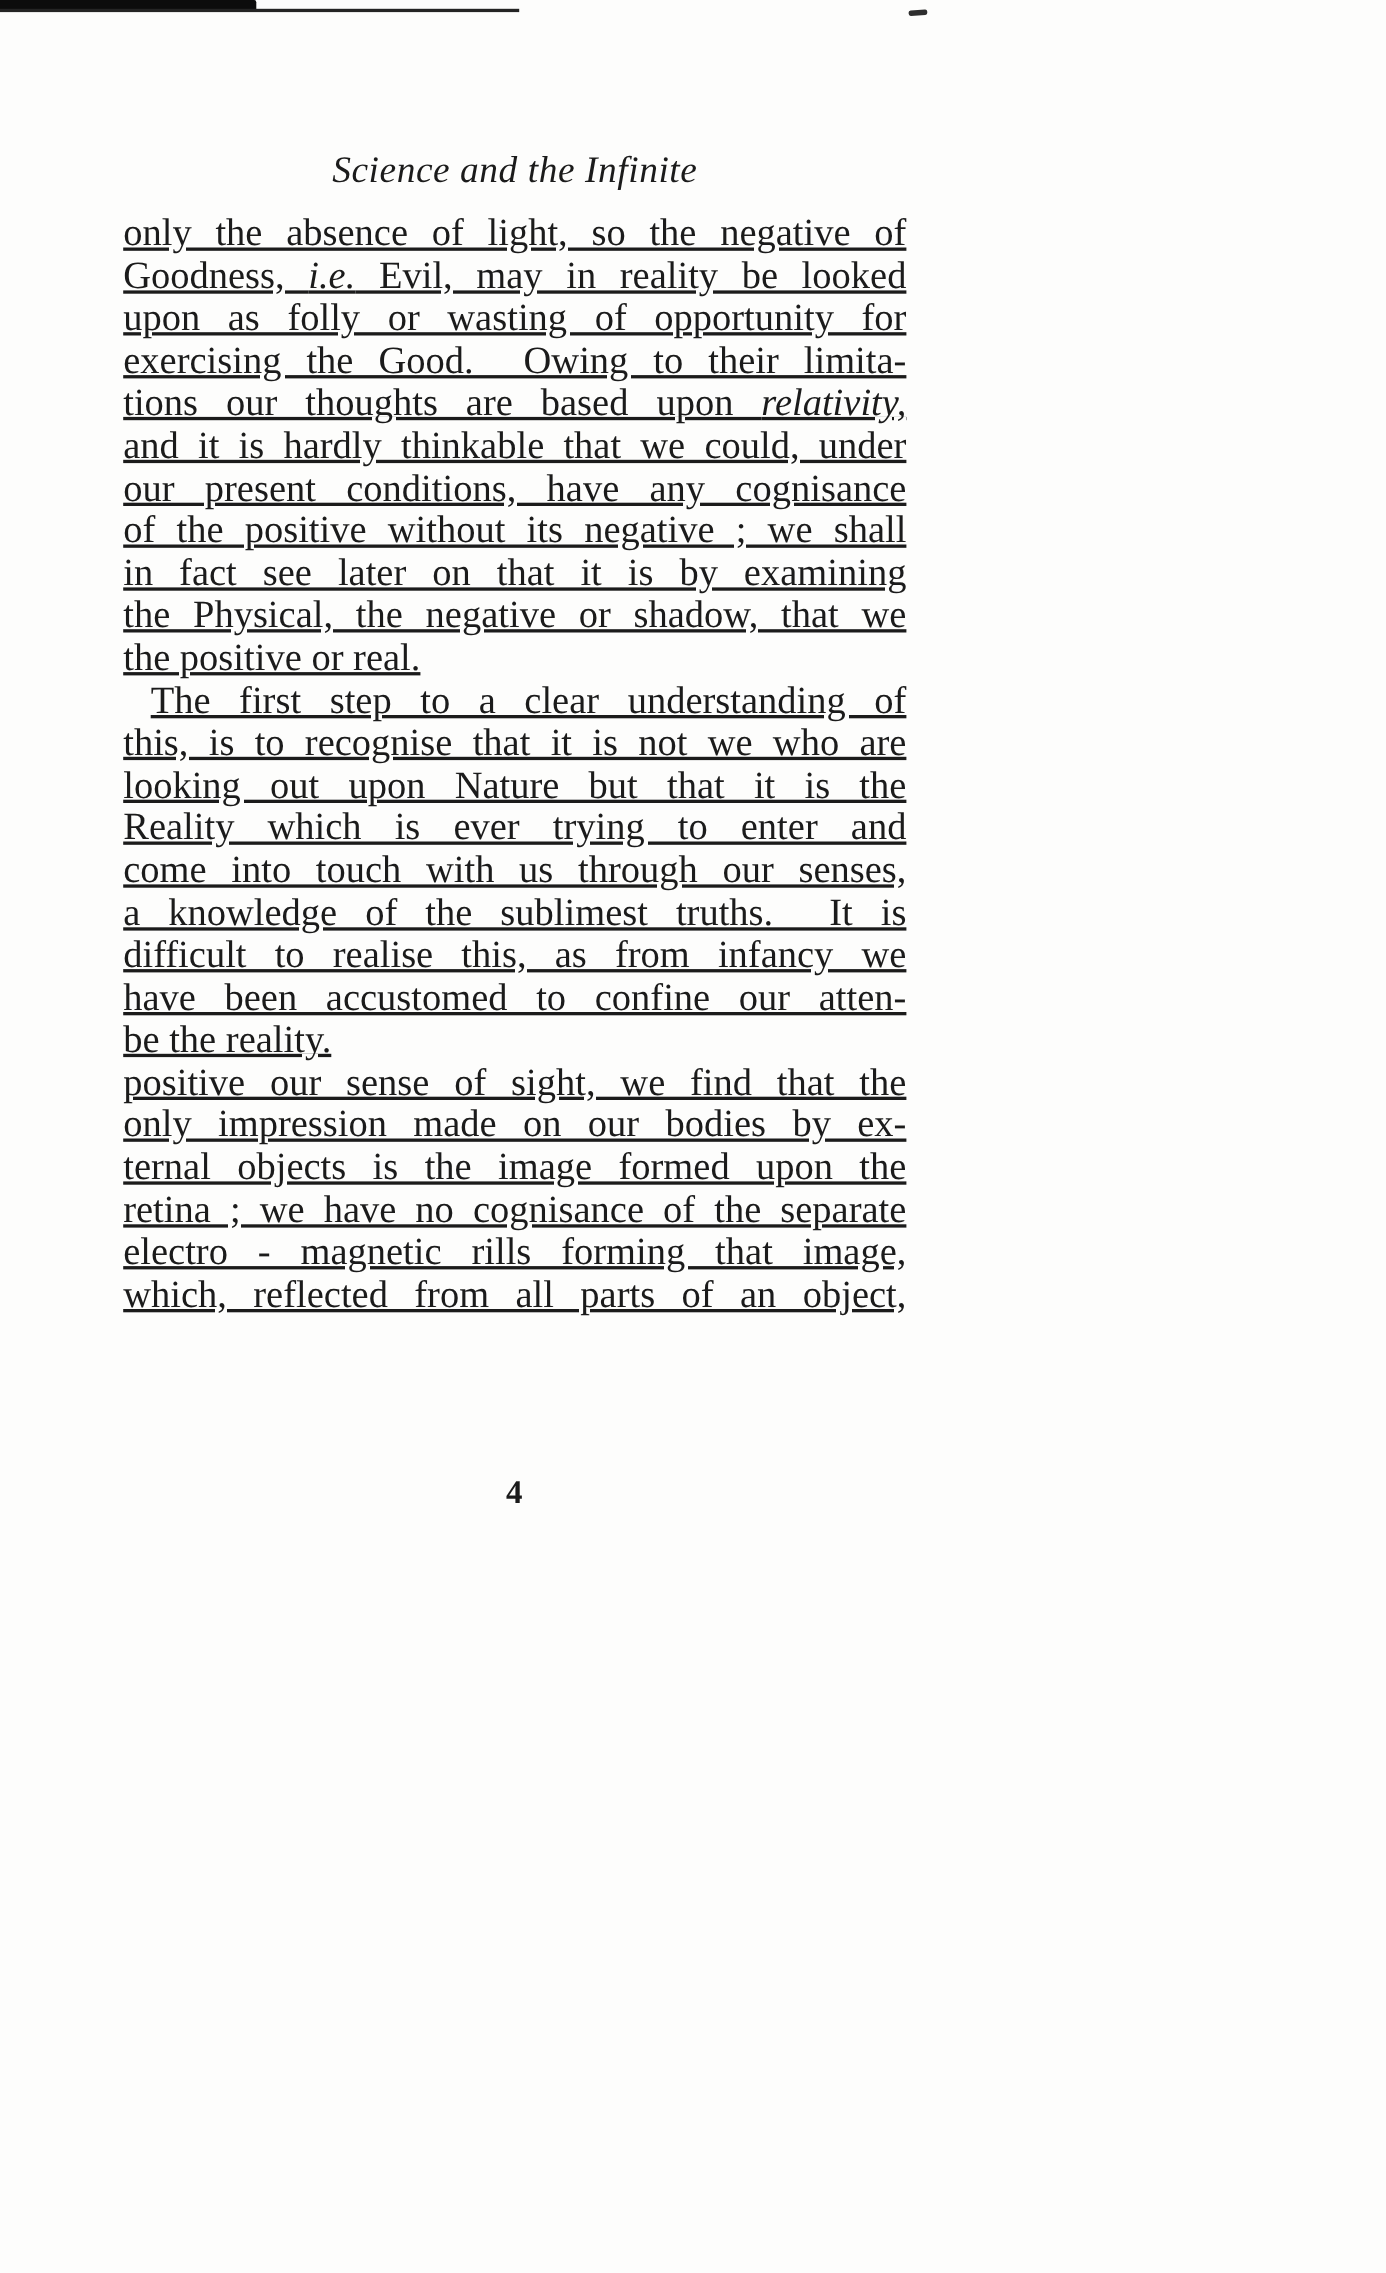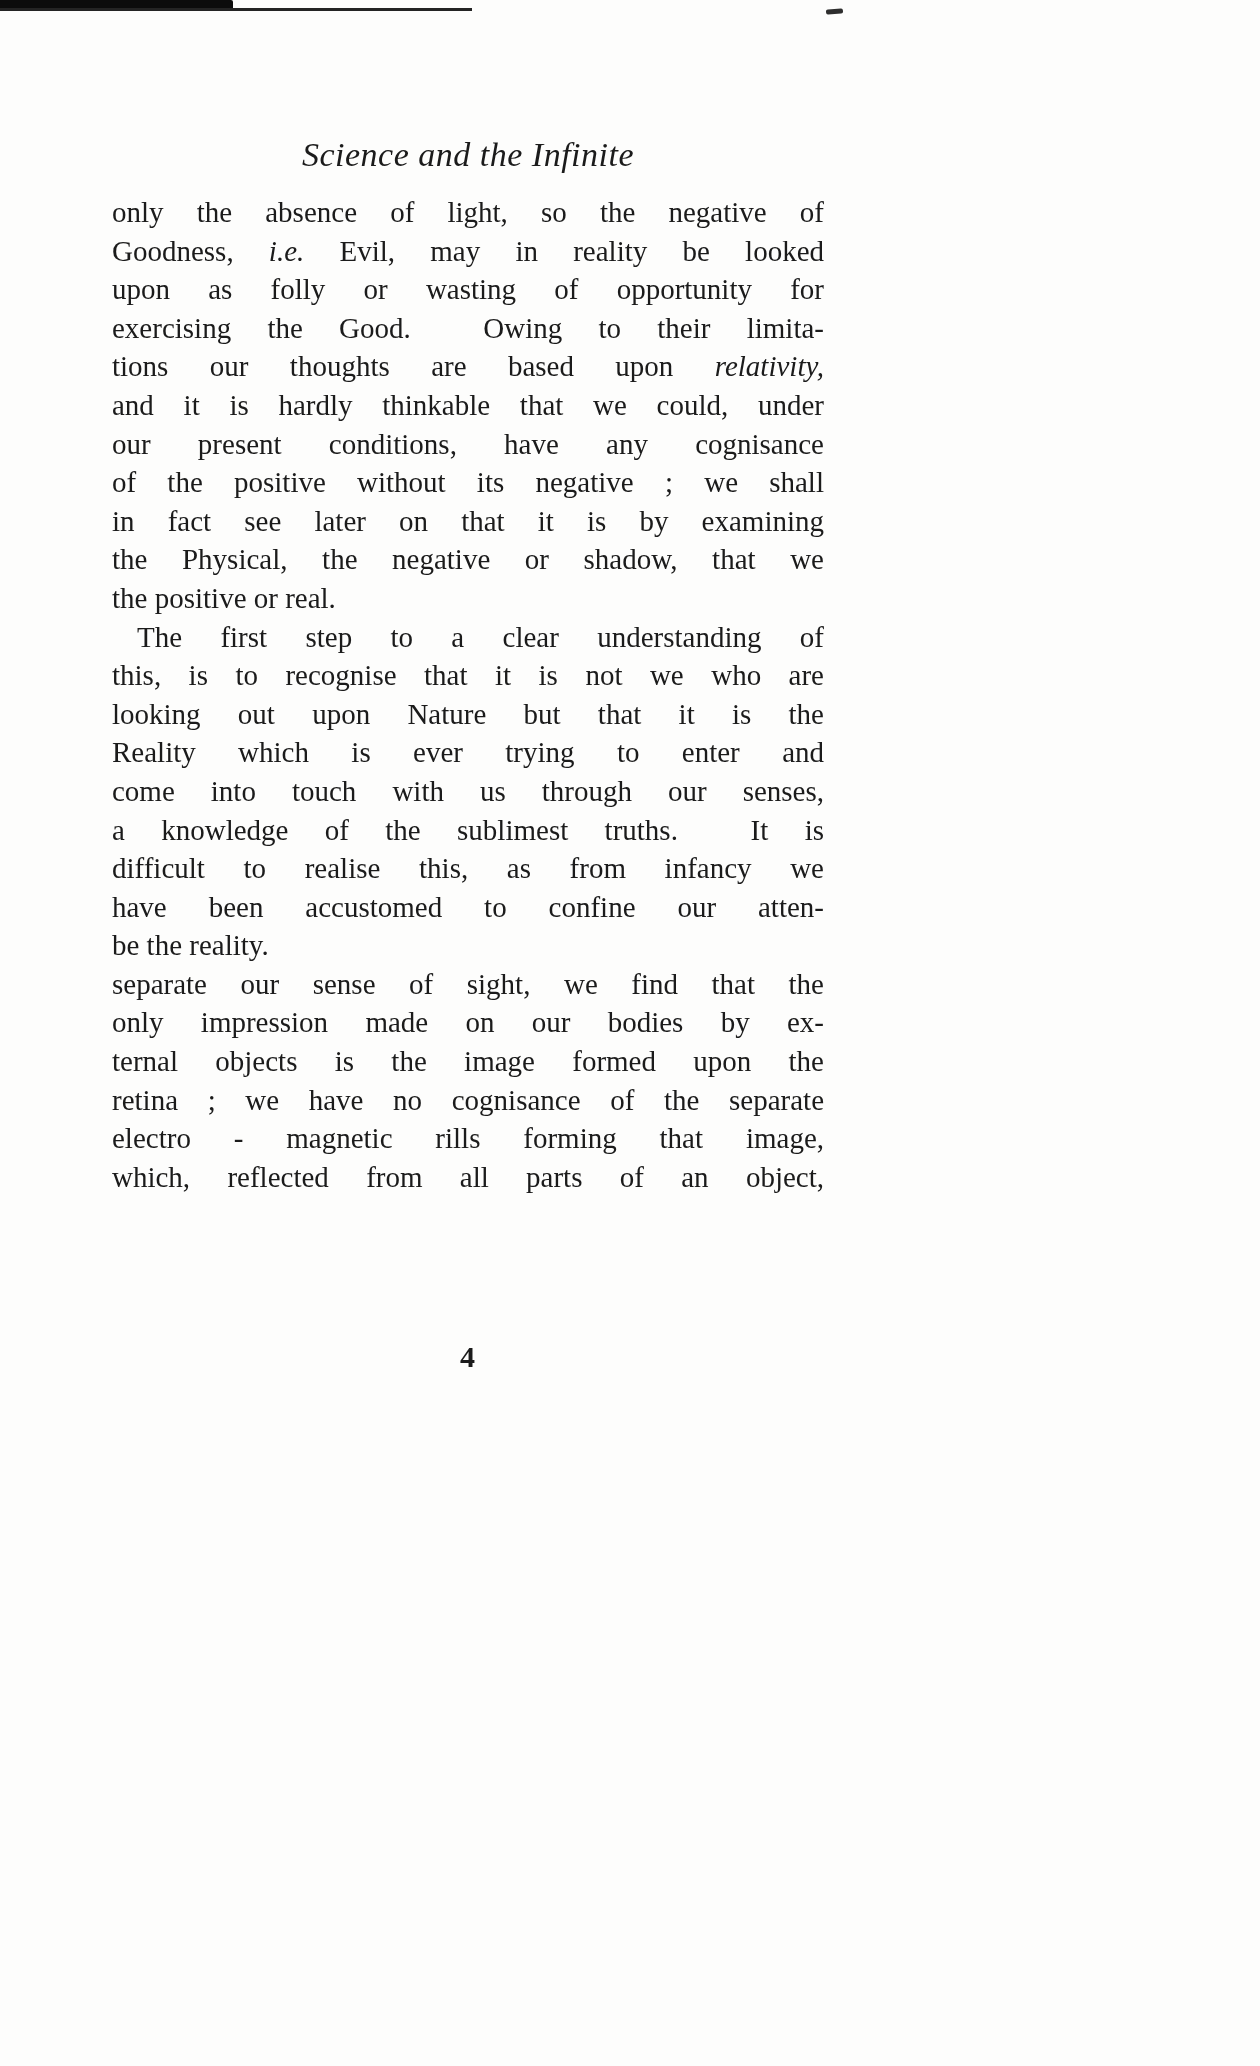--- a/index.html
+++ b/index.html
@@ -49,22 +49,23 @@
     text-align: center;
     font-style: italic;
     font-size: 34px;
     letter-spacing: 0.5px;
   }
   .text-block {
     position: absolute;
     top: 193px;
     left: 112px;
     width: 712px;
-    font-size: 29px;
+    font-size: 35px;
     line-height: 38.6px;
+    text-decoration: underline;
   }
   .line {
     text-align: justify;
     text-align-last: justify;
     -moz-text-align-last: justify;
   }
   .line.last {
     text-align-last: left;
     -moz-text-align-last: left;
   }
@@ -115,21 +116,21 @@
         <div class="line"><span>this, is to recognise that it is not we who are</span></div>
         <div class="line"><span>looking out upon Nature but that it is the</span></div>
         <div class="line"><span>Reality which is ever trying to enter and</span></div>
         <div class="line"><span>come into touch with us through our senses,</span></div>
         <div class="line"><span>a knowledge of the sublimest truths.&nbsp; It is</span></div>
         <div class="line"><span>difficult to realise this, as from infancy we</span></div>
         <div class="line"><span>have been accustomed to confine our atten-</span></div>
         <div class="line last"><span>be the reality.</span></div>
       </div>
       <div>
-        <div class="line"><span>separate our sense of sight, we find that the</span></div>
+        <div class="line"><span>positive our sense of sight, we find that the</span></div>
         <div class="line"><span>only impression made on our bodies by ex-</span></div>
         <div class="line"><span>ternal objects is the image formed upon the</span></div>
         <div class="line"><span>retina ; we have no cognisance of the separate</span></div>
         <div class="line"><span>electro - magnetic rills forming that image,</span></div>
         <div class="line"><span>which, reflected from all parts of an object,</span></div>
       </div>
     </div>
 
   <div class="page-number">4</div>
 

